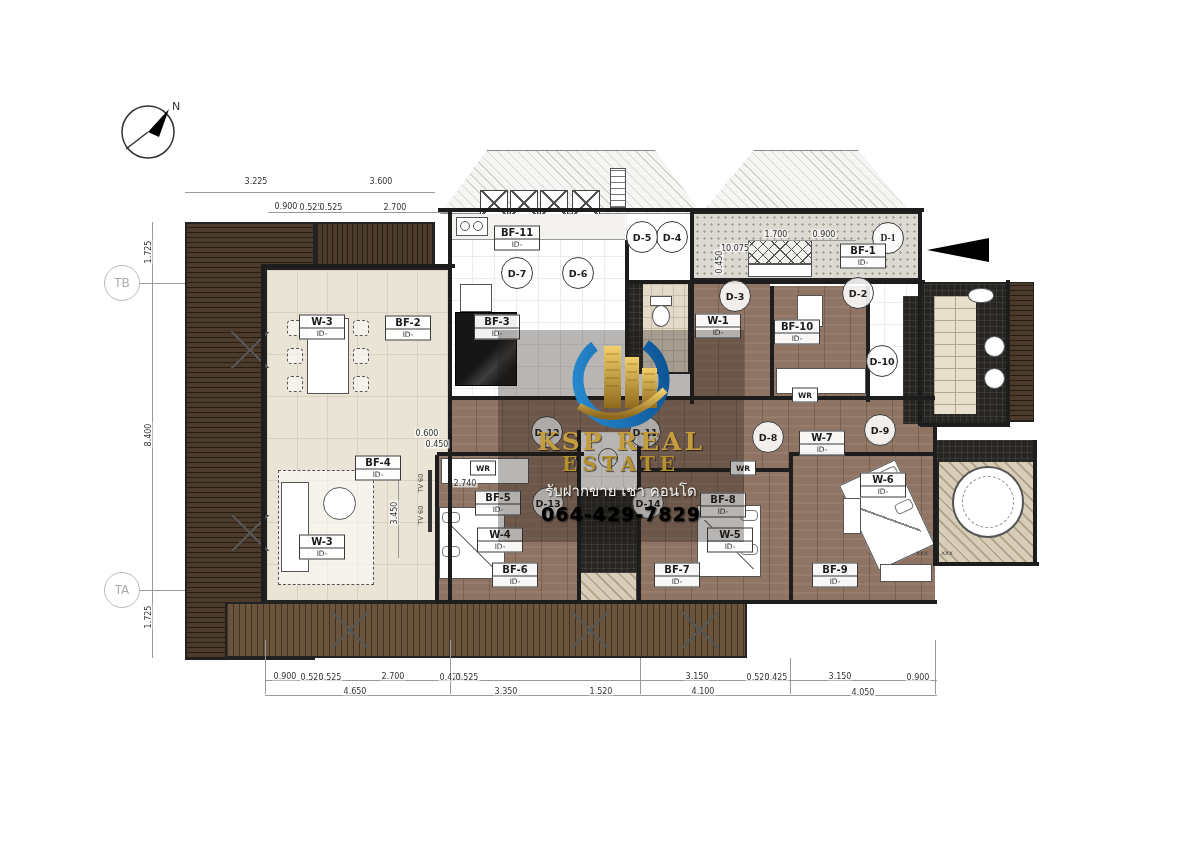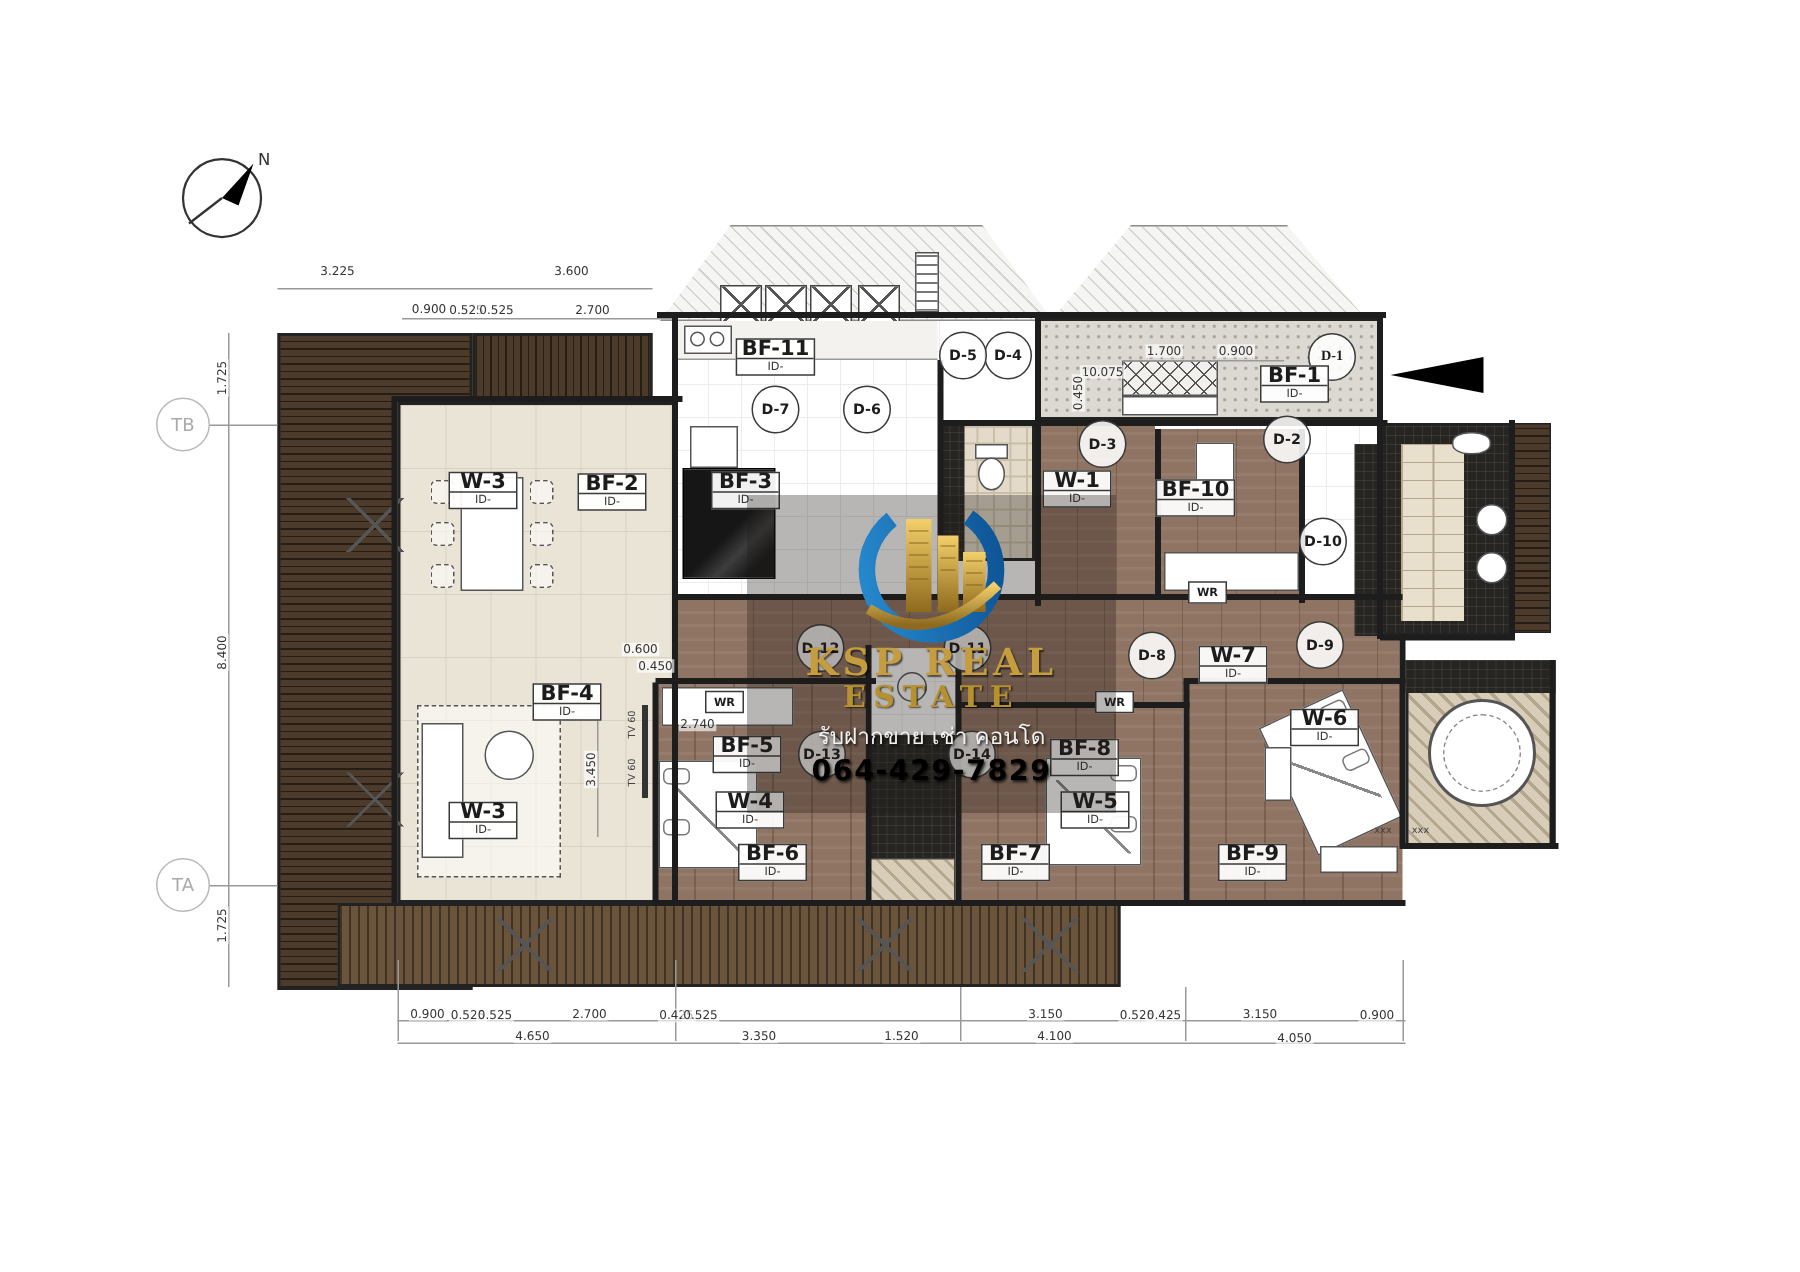--- a/index.html
+++ b/index.html
@@ -44,21 +44,21 @@
        background-image:repeating-linear-gradient(45deg,transparent 0 7px,#555 7px 8px),repeating-linear-gradient(-45deg,transparent 0 7px,#555 7px 8px)}
   .rungs{background-color:#fff;border:1px solid #555;background-image:repeating-linear-gradient(0deg,#777 0 1px,transparent 1px 6px)}
   .arrow-left{width:0;height:0;border-right:62px solid #000;border-top:12px solid transparent;border-bottom:12px solid transparent}
 
   
   .dcirc{position:absolute;z-index:5;width:30px;height:30px;border:1.5px solid #3a3a3a;border-radius:50%;
          background:rgba(255,255,255,.88);color:#1c1c1c;font-size:9.5px;font-weight:bold;
          display:flex;align-items:center;justify-content:center;transform:translate(-50%,-50%)}
   .fbox,.wbox{position:absolute;z-index:5;min-width:44px;border:1px solid #3a3a3a;background:rgba(255,255,255,.94);
          transform:translate(-50%,-50%);text-align:center;color:#1c1c1c}
-  .fbox .t,.wbox .t{font-size:14px;font-weight:bold;line-height:12px;border-bottom:1px solid #3a3a3a;padding:0 3px}
+  .fbox .t,.wbox .t{font-size:10px;font-weight:bold;line-height:12px;border-bottom:1px solid #3a3a3a;padding:0 3px}
   .fbox .s,.wbox .s{font-size:7.5px;line-height:10px;color:#333}
   .wrbox{position:absolute;z-index:5;width:24px;height:13px;border:1px solid #3a3a3a;background:#fff;color:#1c1c1c;
          font-size:7.5px;font-weight:bold;display:flex;align-items:center;justify-content:center;transform:translate(-50%,-50%)}
   .gbub{position:absolute;z-index:5;width:34px;height:34px;border:1.5px solid #b9b9b9;border-radius:50%;background:#fff;
         color:#ababab;font-size:12px;display:flex;align-items:center;justify-content:center;transform:translate(-50%,-50%)}
   .dim{position:absolute;z-index:4;font-size:8px;color:#333;background:rgba(255,255,255,.65);
        padding:0 1px;transform:translate(-50%,-50%);white-space:nowrap}
   .dim.v{transform:translate(-50%,-50%) rotate(-90deg)}
   .dim.tiny{font-size:6.5px;background:none;color:#444}
 
@@ -332,21 +332,21 @@
       </div>
       <div class="wbox" style="left: 822px; top: 443px;">
         <div class="t">W-7</div>
         <div class="s">ID-</div>
       </div>
       <div class="wrbox" style="left: 483px; top: 468px;">WR</div>
       <div class="wrbox" style="left: 743px; top: 468px;">WR</div>
       <div class="wrbox" style="left: 805px; top: 395px;">WR</div>
       <div class="gbub" style="left: 122px; top: 283px;">TB</div>
       <div class="gbub" style="left: 122px; top: 590px;">TA</div>
-      <div class="dim" style="left: 225px; top: 181px;">3.225</div>
+      <div class="dim" style="left: 256px; top: 181px;">3.225</div>
       <div class="dim" style="left: 381px; top: 181px; text-align: right;">3.600</div>
       <div class="dim" style="left: 286px; top: 206px;">0.900</div>
       <div class="dim" style="left: 311px; top: 207px;">0.525</div>
       <div class="dim" style="left: 331px; top: 207px;">0.525</div>
       <div class="dim" style="left: 395px; top: 207px;">2.700</div>
       <div class="dim" style="left: 776px; top: 234px;">1.700</div>
       <div class="dim" style="left: 824px; top: 234px;">0.900</div>
       <div class="dim" style="left: 735px; top: 248px;">10.075</div>
       <div class="dim v" style="left: 719px; top: 262px;">0.450</div>
       <div class="dim v" style="left: 148px; top: 252px;">1.725</div>

